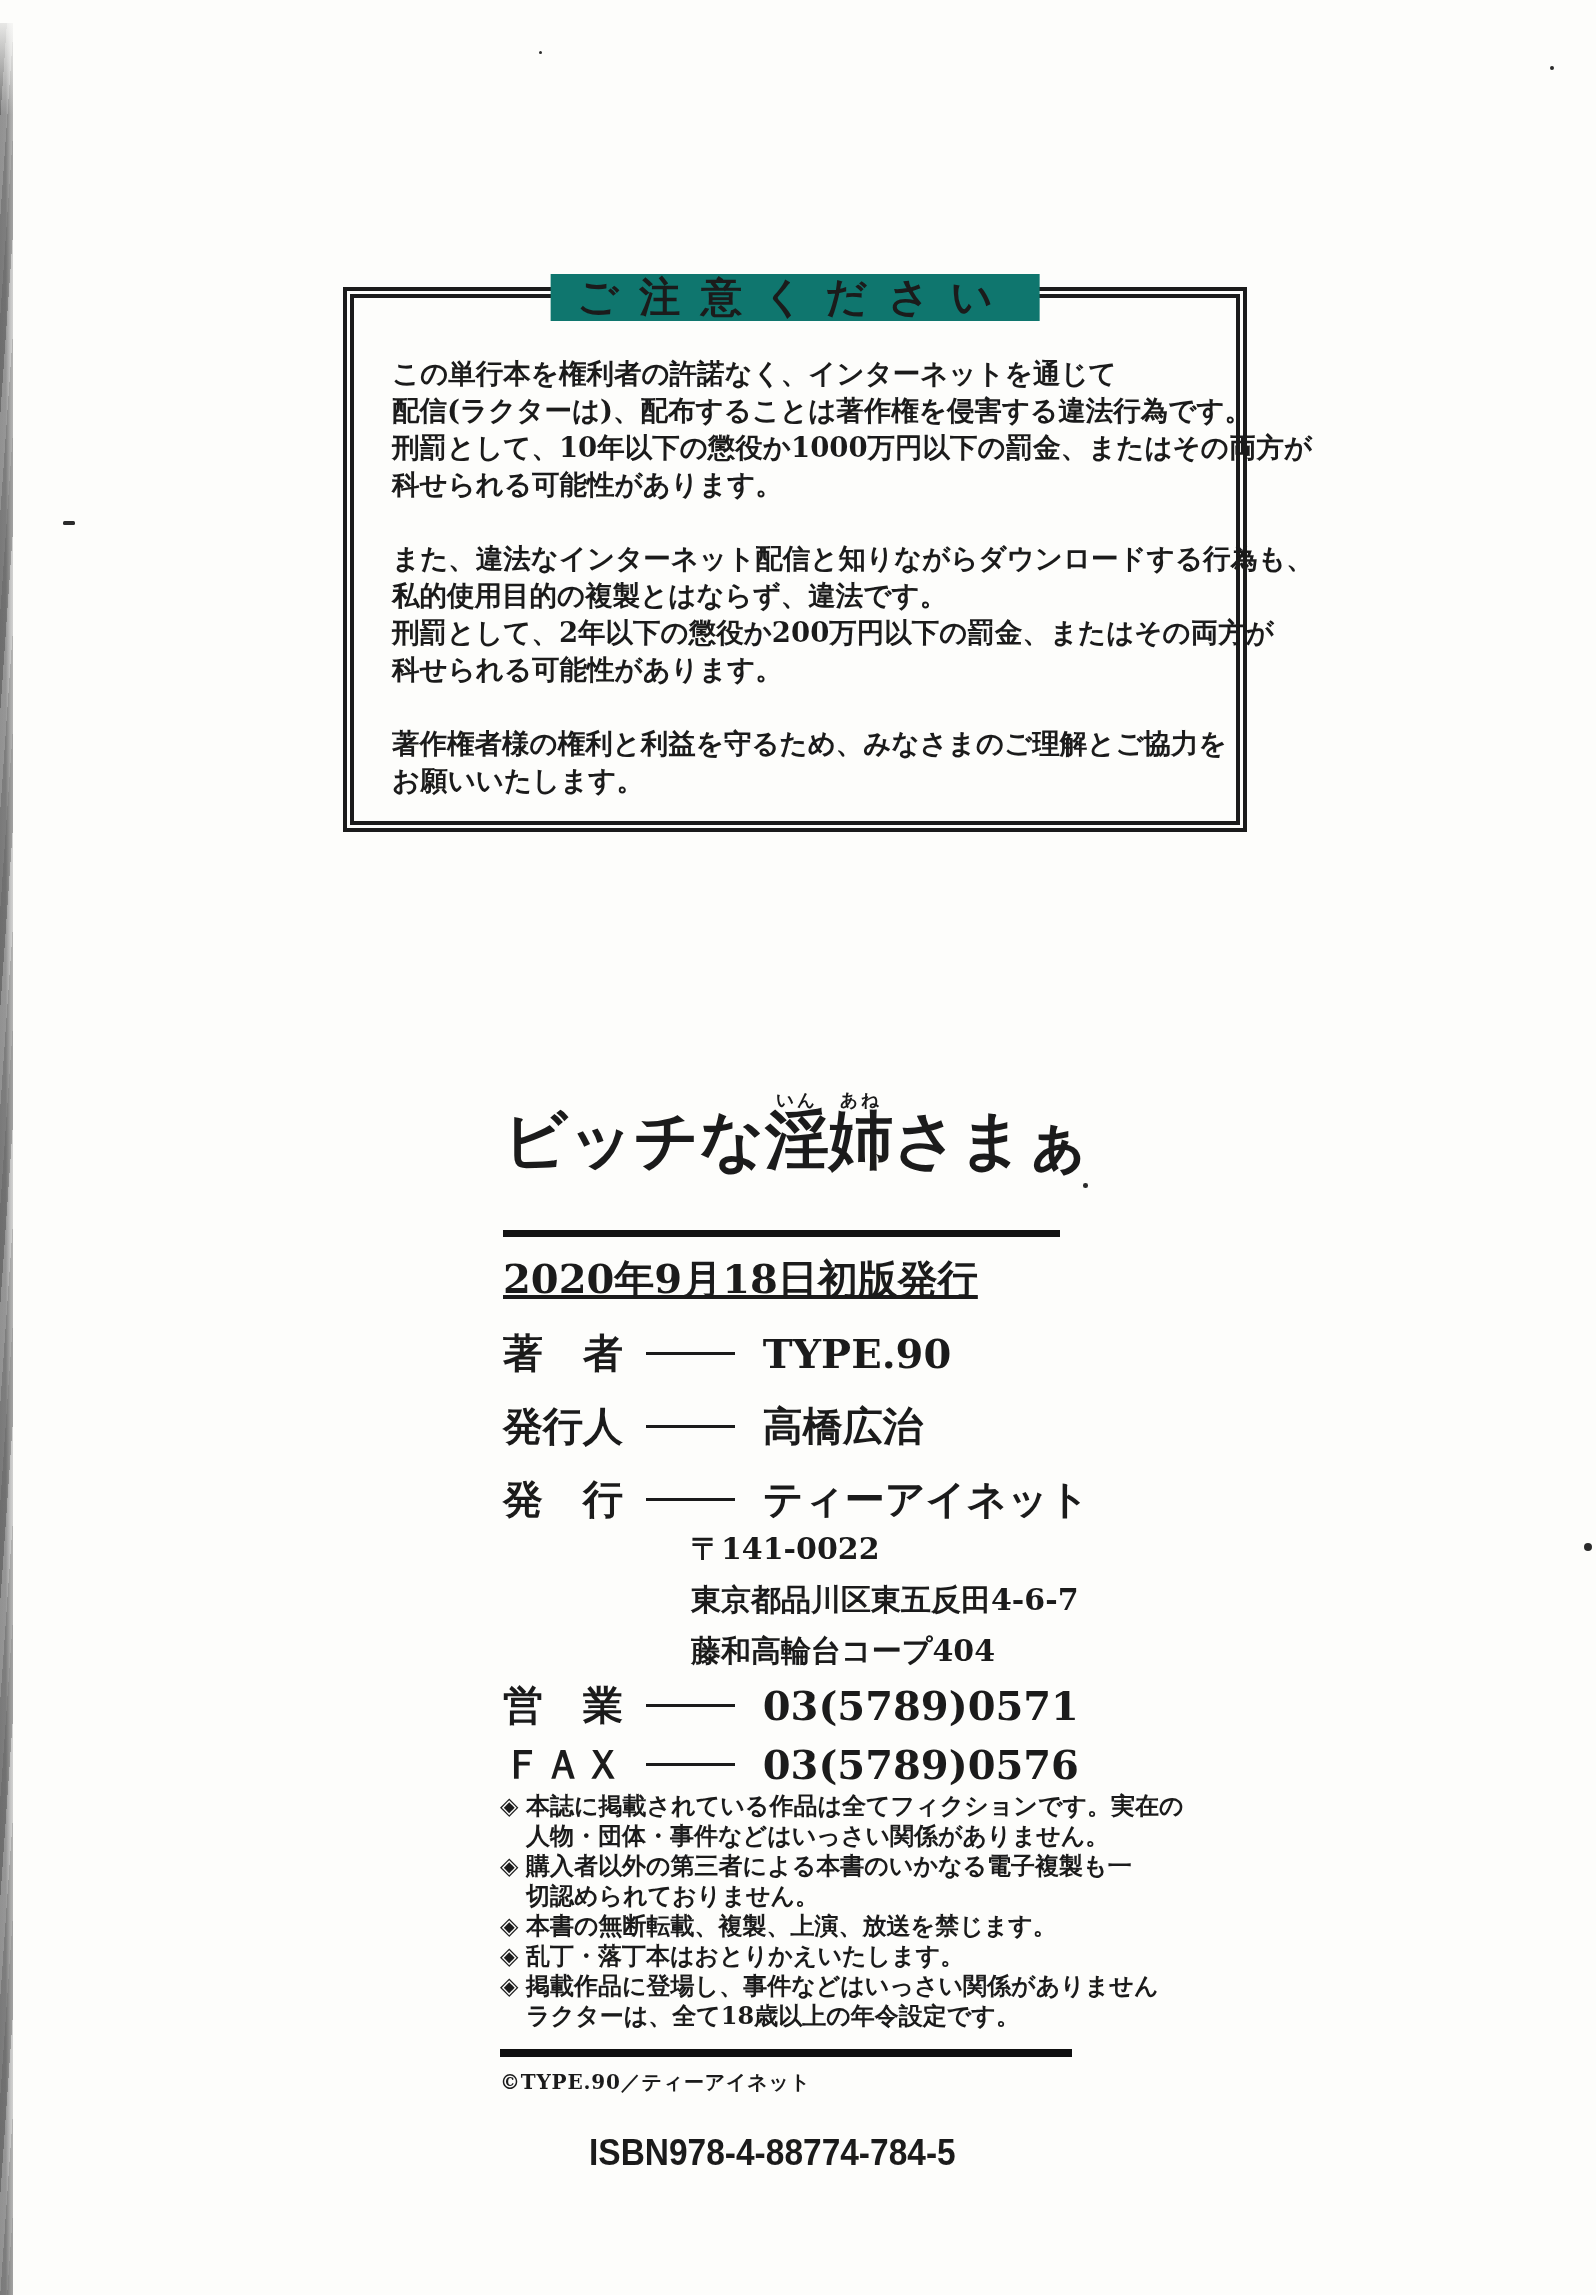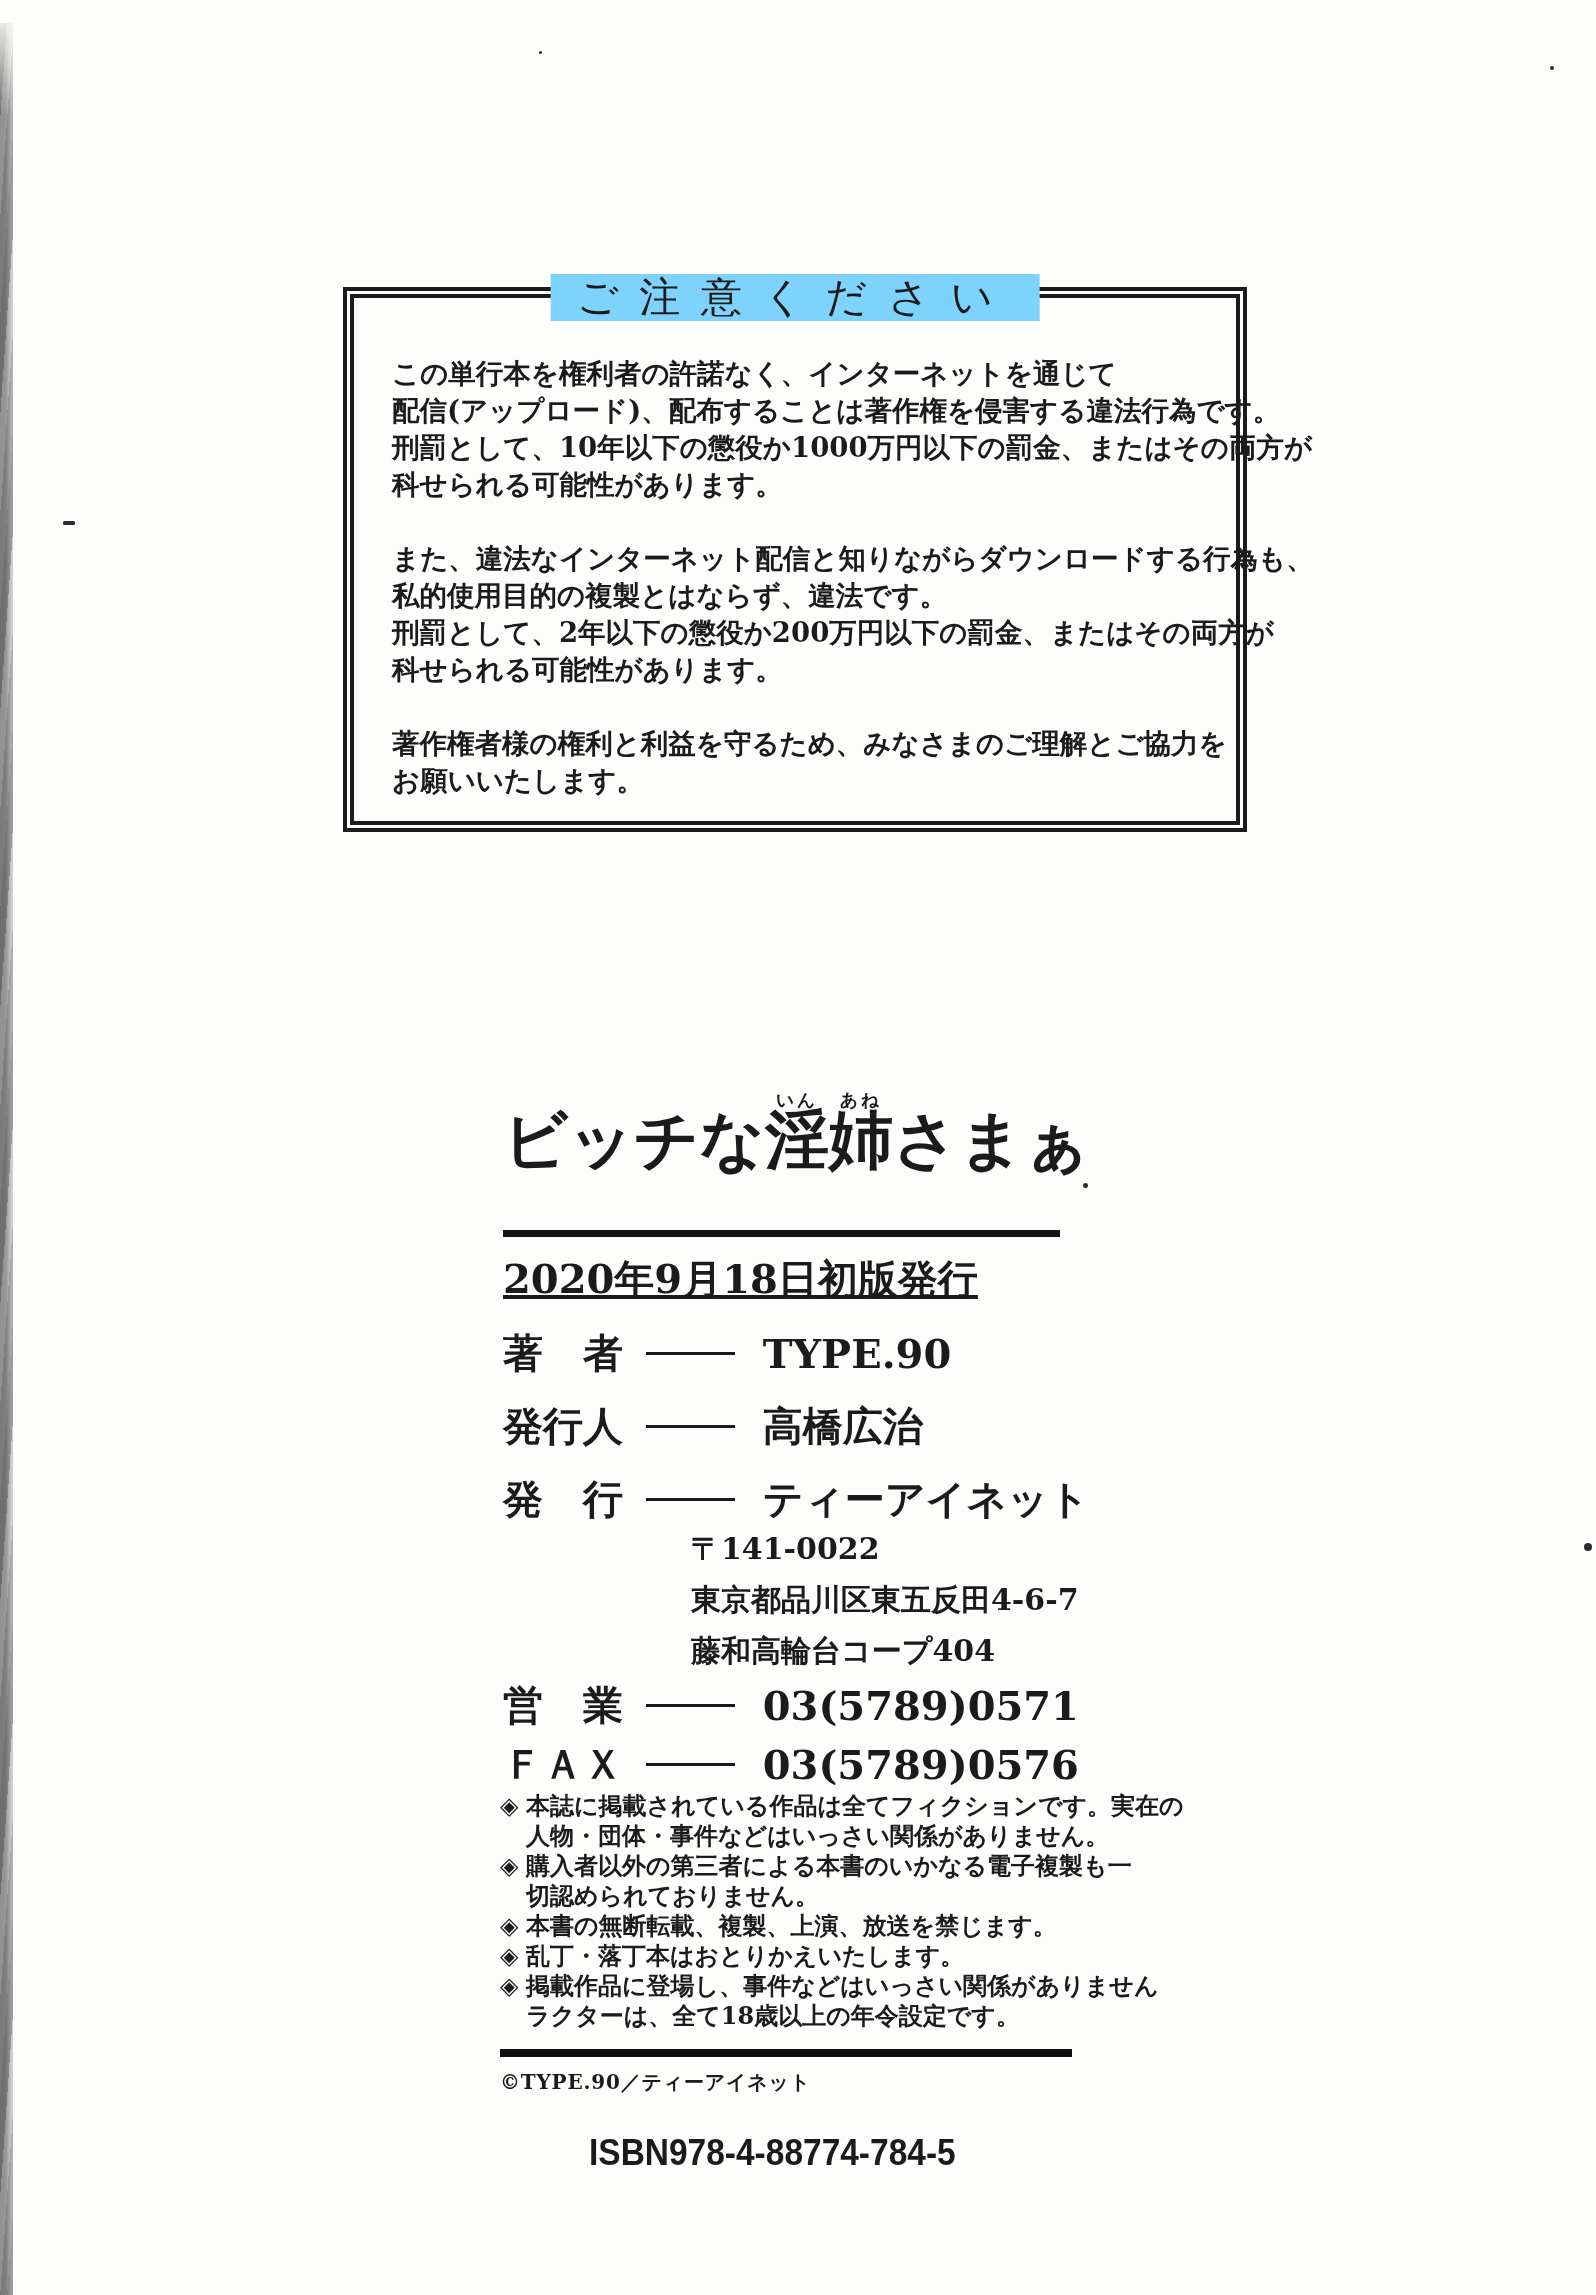--- a/index.html
+++ b/index.html
@@ -24,22 +24,22 @@
     background:linear-gradient(180deg, rgba(253,253,251,.85), rgba(253,253,251,0));
   }
 
   
   .warning-box{
     position:absolute;left:343px;top:287px;width:904px;height:545px;
     border:11.5px double #1b1b1b;box-sizing:border-box;
   }
   .wb-title{
     position:absolute;top:-24.5px;left:50%;transform:translateX(-50%);
-    background:#7dd3fc;padding:0 26px;
-    font-size:41px;font-weight:normal;letter-spacing:20.7px;line-height:47px;
+    background:#0f766e;padding:0 26px;
+    font-size:41px;font-weight:bold;letter-spacing:20.7px;line-height:47px;
     white-space:nowrap;
   }
   .wb-body{padding:57px 23px 0 38px;font-size:27.5px;font-weight:bold;line-height:37px;}
   .wb-p + .wb-p{margin-top:37px;}
   .wb-line{white-space:nowrap;}
 
   
   .book-title{
     position:absolute;left:503px;top:1091px;
     font-size:64px;font-weight:bold;line-height:1.15;white-space:nowrap;
@@ -84,21 +84,21 @@
 
 <div class="page">
 
   <div class="scan-edge"></div>
 
   <div class="warning-box">
     <div class="wb-title">ご注意ください</div>
     <div class="wb-body">
       <div class="wb-p">
         <div class="wb-line">この単行本を権利者の許諾なく、インターネットを通じて</div>
-        <div class="wb-line">配信(アップロード)、配布することは著作権を侵害する違法行為です。</div>
+        <div class="wb-line">配信(ラクターは)、配布することは著作権を侵害する違法行為です。</div>
         <div class="wb-line">刑罰として、10年以下の懲役か1000万円以下の罰金、またはその両方が</div>
         <div class="wb-line">科せられる可能性があります。</div>
       </div>
       <div class="wb-p">
         <div class="wb-line">また、違法なインターネット配信と知りながらダウンロードする行為も、</div>
         <div class="wb-line">私的使用目的の複製とはならず、違法です。</div>
         <div class="wb-line">刑罰として、2年以下の懲役か200万円以下の罰金、またはその両方が</div>
         <div class="wb-line">科せられる可能性があります。</div>
       </div>
       <div class="wb-p">

